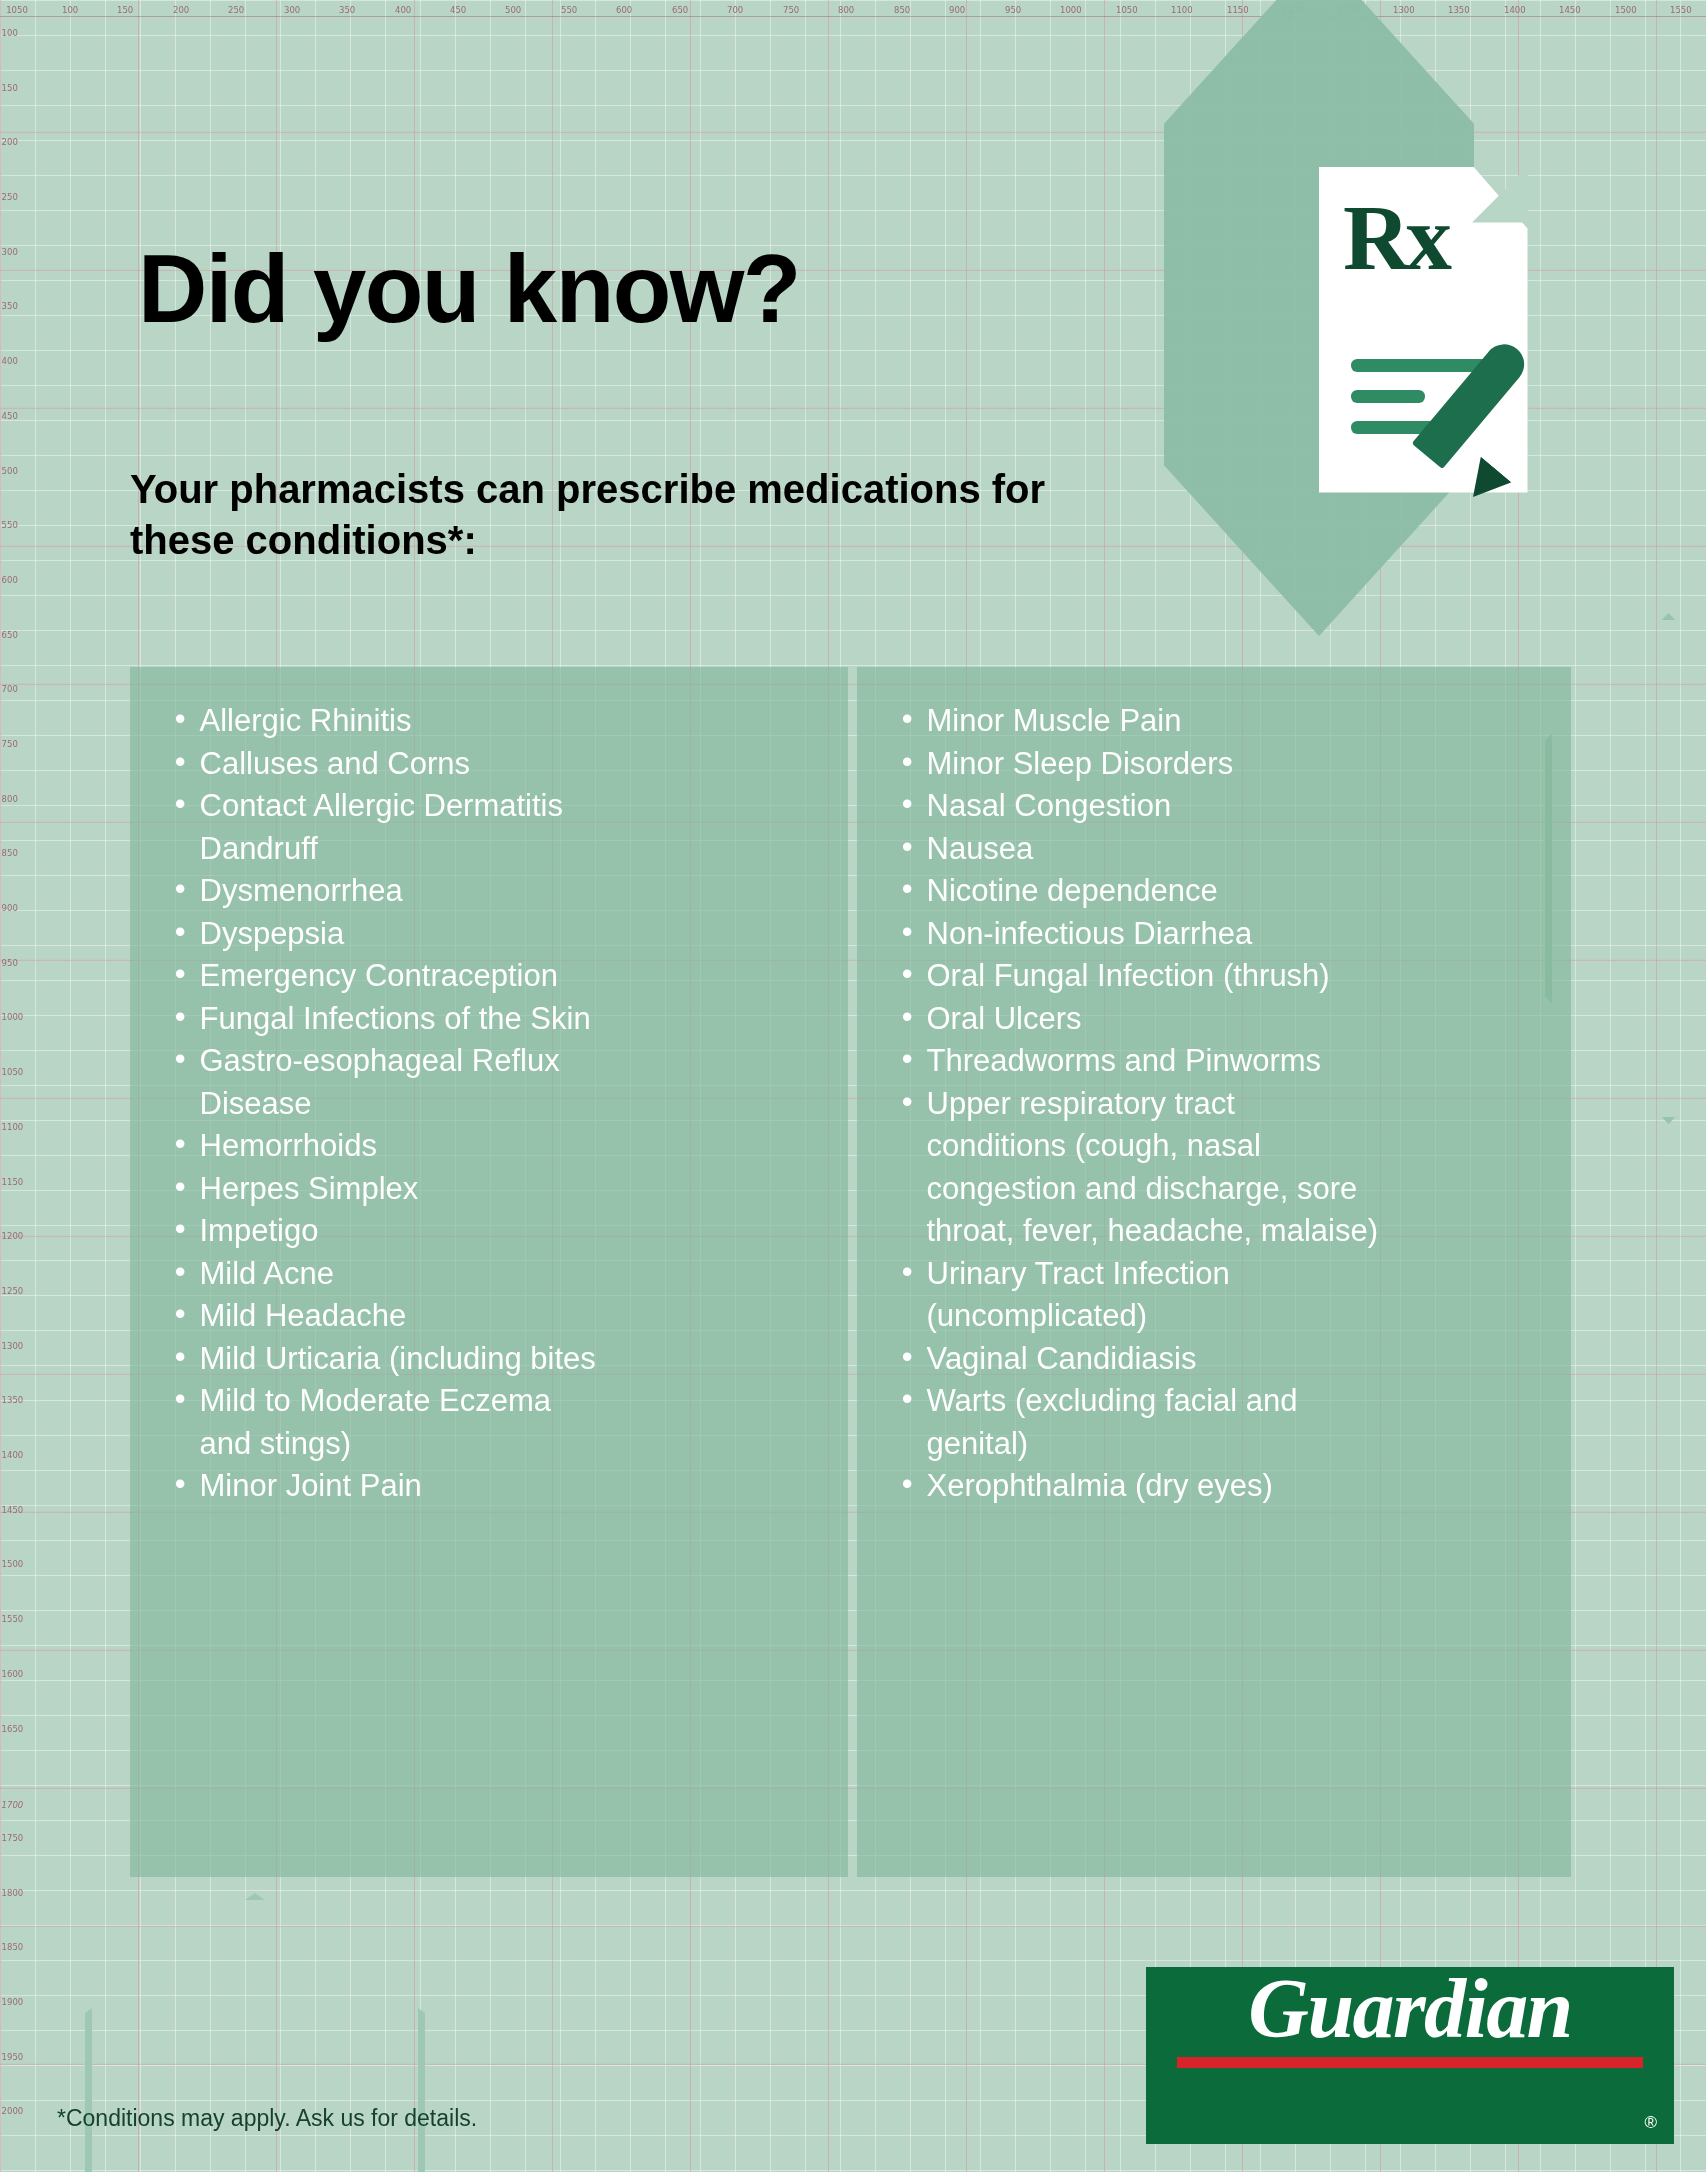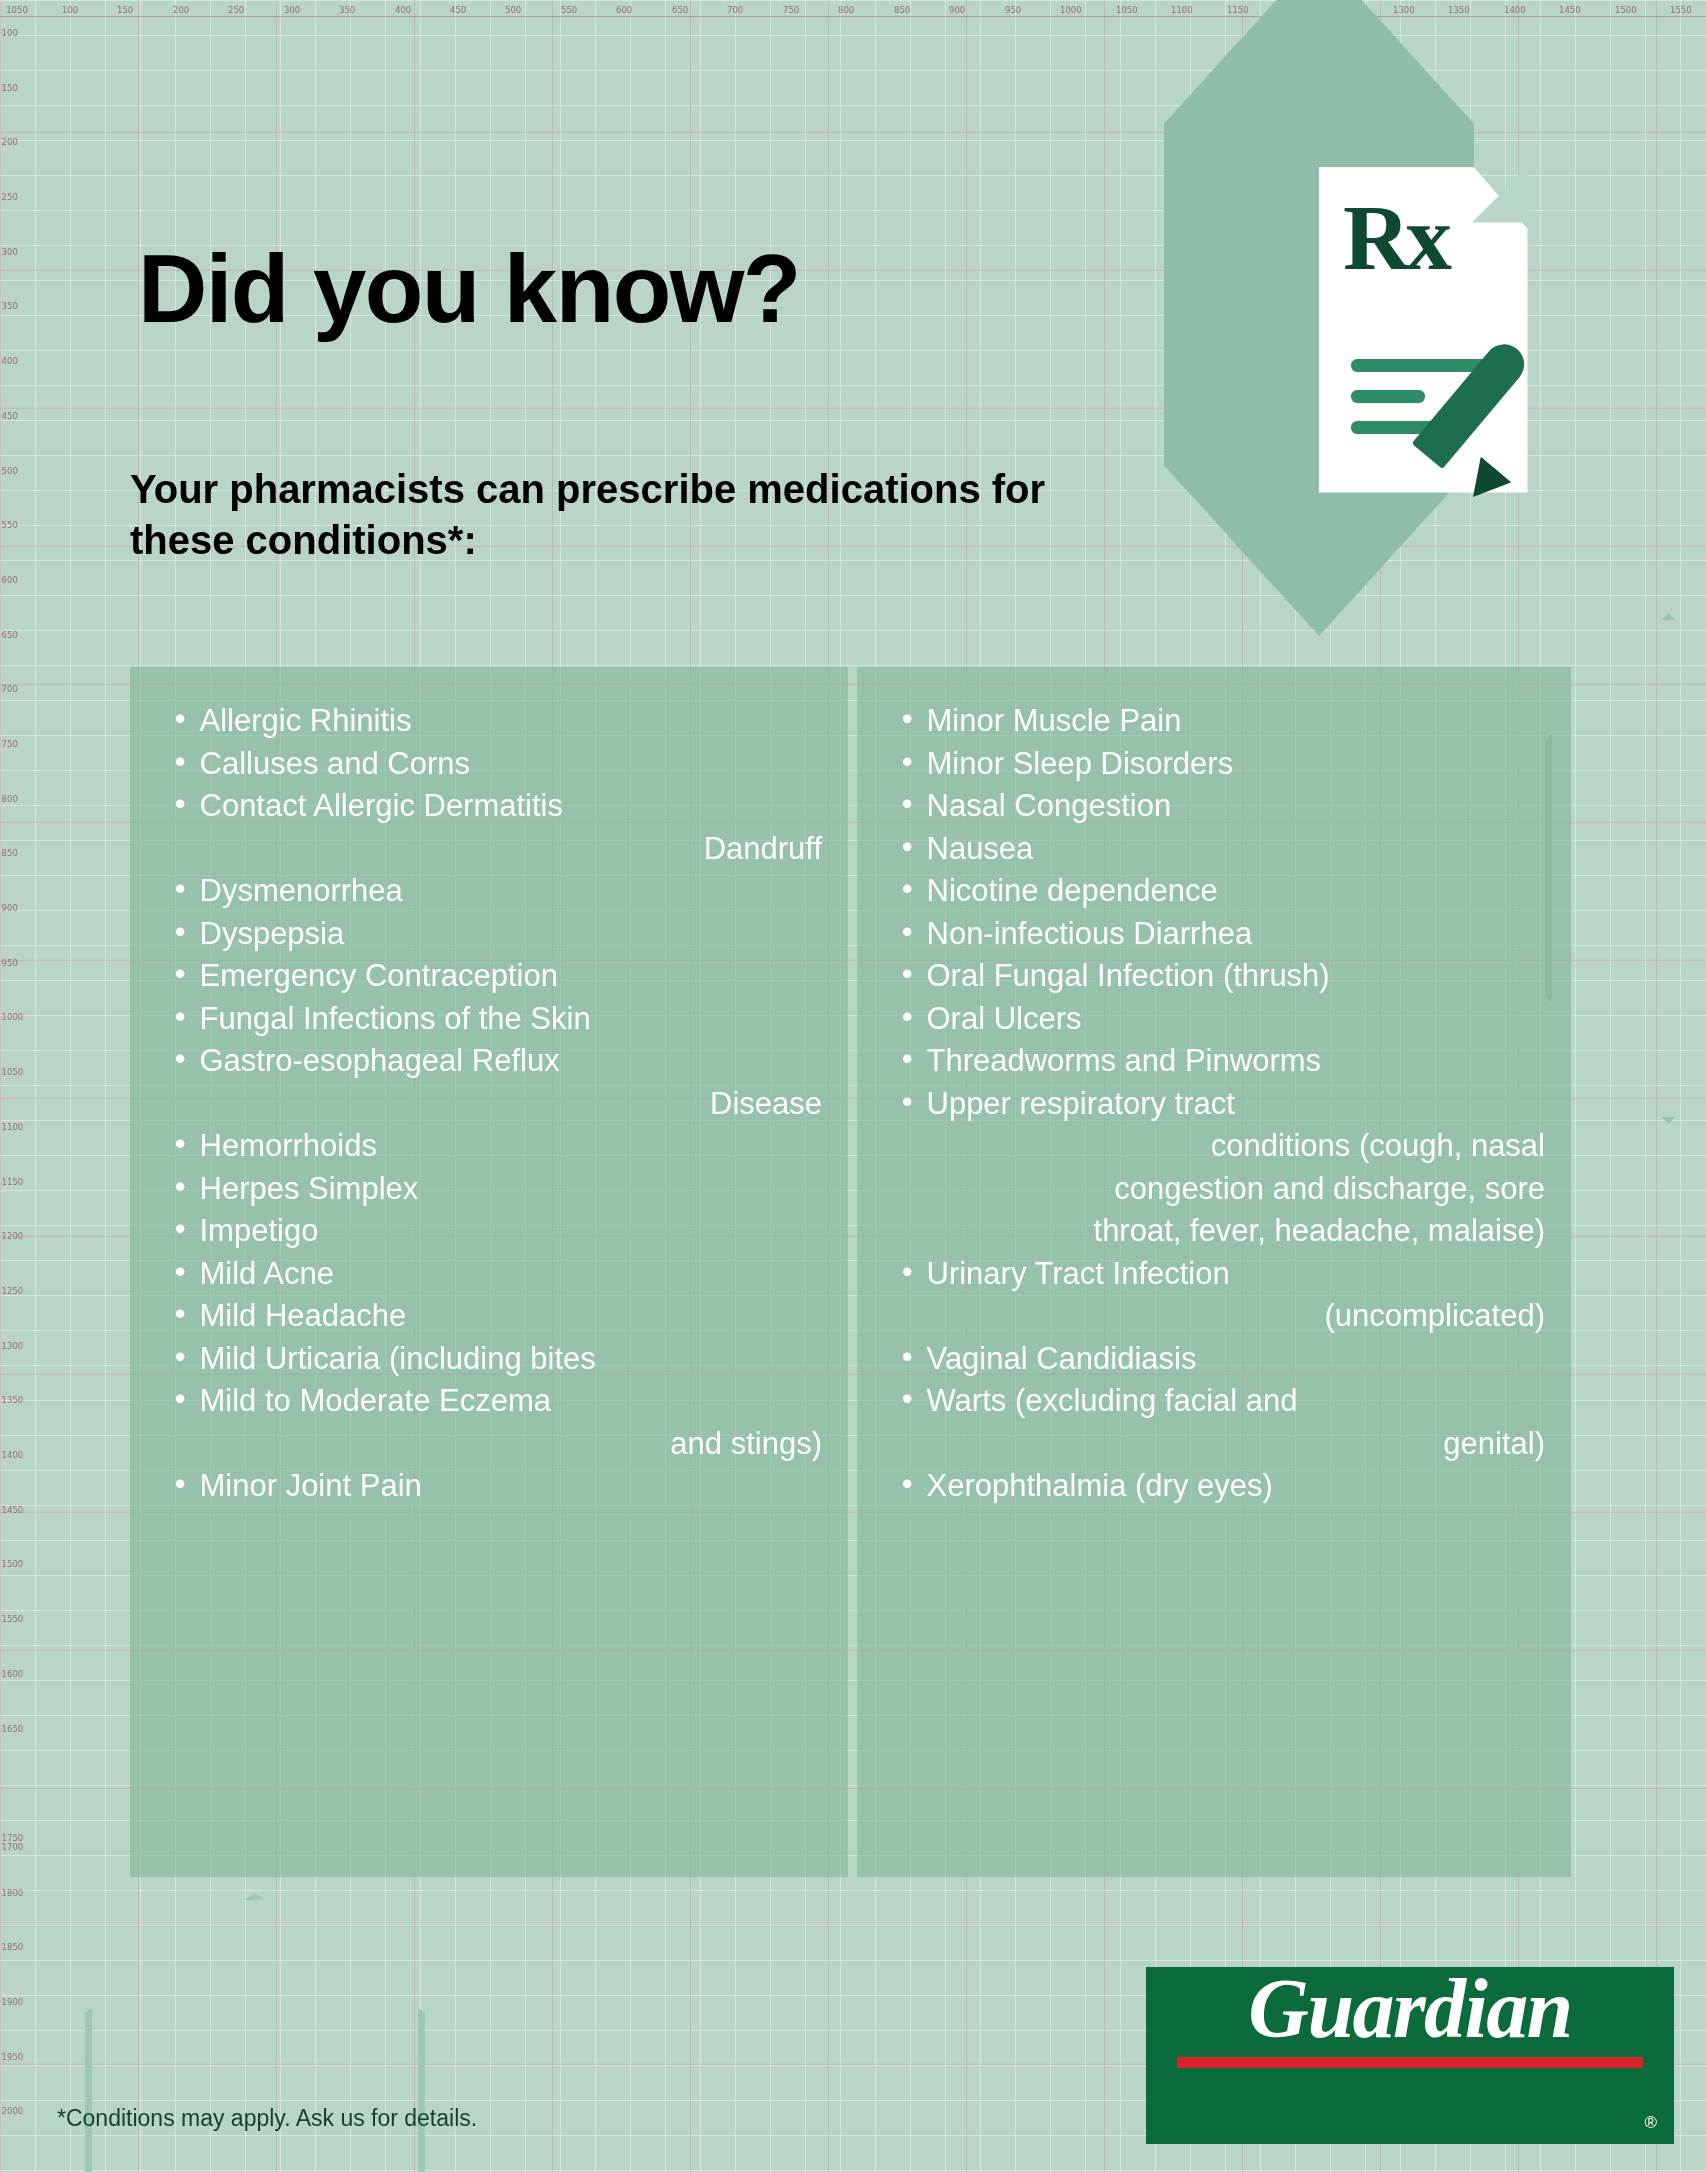--- a/index.html
+++ b/index.html
@@ -216,21 +216,20 @@
   ul.cond-list li.bulleted::before {
     content: "•";
     position: absolute;
     left: 4.7px;
     top: -1.6px;
     font-size: 31px;
     line-height: 1.32;
   }
   ul.cond-list li.cont {
     padding-left: 29.5px;
-    text-align: right;
   }
 
   
   #footnote {
     position: absolute;
     left: 57px;
     bottom: 40px;
     font-size: 23px;
     color: #17412f;
   }
@@ -337,21 +336,21 @@
       <span class="tick" style="top: 1231px;">1200</span>
       <span class="tick" style="top: 1286px;">1250</span>
       <span class="tick" style="top: 1341px;">1300</span>
       <span class="tick" style="top: 1395px;">1350</span>
       <span class="tick" style="top: 1450px;">1400</span>
       <span class="tick" style="top: 1505px;">1450</span>
       <span class="tick" style="top: 1559px;">1500</span>
       <span class="tick" style="top: 1614px;">1550</span>
       <span class="tick" style="top: 1669px;">1600</span>
       <span class="tick" style="top: 1724px;">1650</span>
-      <span class="tick" style="top: 1842px;">1700</span>
+      <span class="tick" style="top: 1800px; font-style: italic;">1700</span>
       <span class="tick" style="top: 1833px;">1750</span>
       <span class="tick" style="top: 1888px;">1800</span>
       <span class="tick" style="top: 1942px;">1850</span>
       <span class="tick" style="top: 1997px;">1900</span>
       <span class="tick" style="top: 2052px;">1950</span>
       <span class="tick" style="top: 2106px;">2000</span>
     </div>
 
   <div class="hex" id="hex-main"></div>
   <div id="hex-outline-right"></div>

